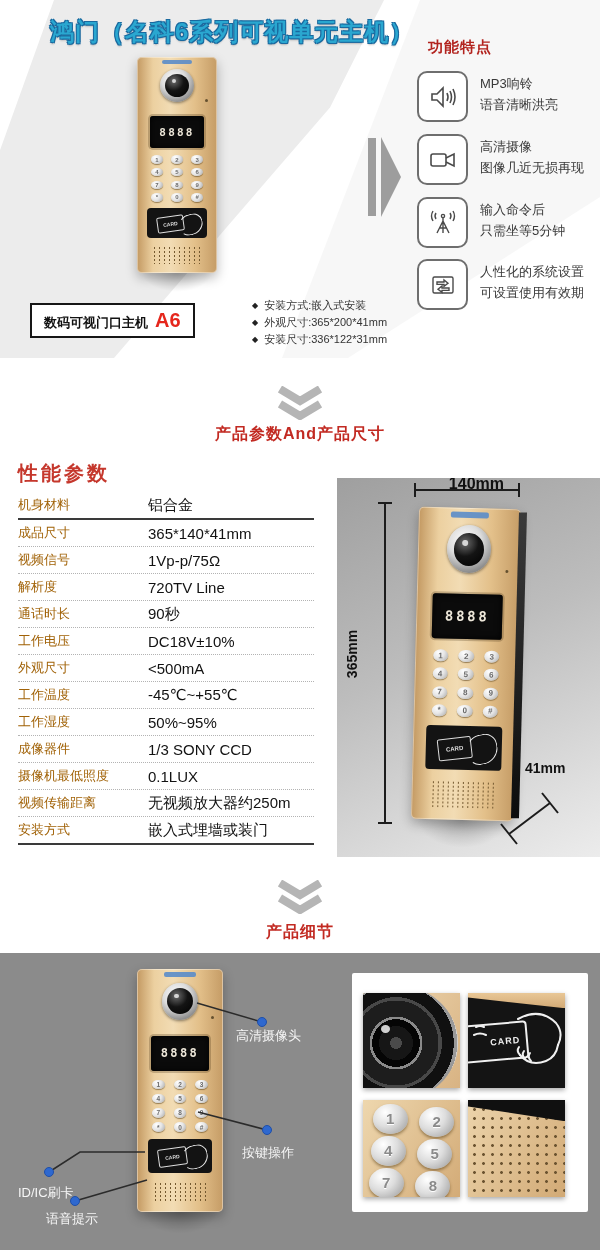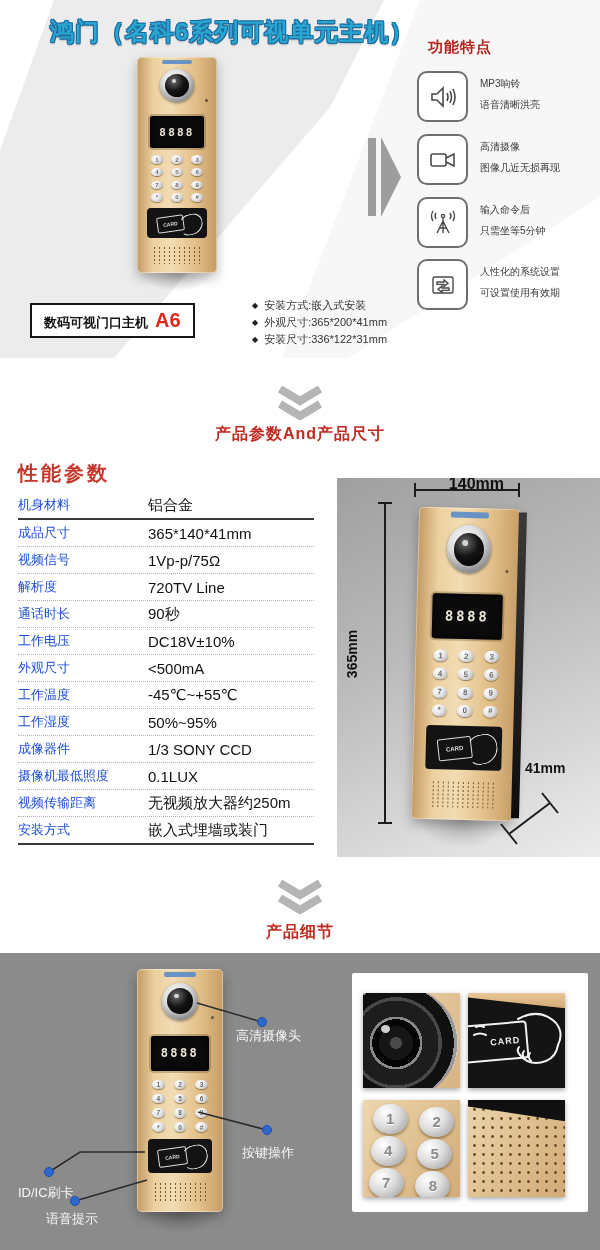--- a/index.html
+++ b/index.html
@@ -66,33 +66,33 @@
   .flow-arrow-bar{position:absolute;left:368px;top:138px;width:8px;height:78px;background:#9d9d9d;}
   .flow-arrow-tri{position:absolute;left:381px;top:137px;width:0;height:0;
     border-top:40px solid transparent;border-bottom:40px solid transparent;border-left:20px solid #9d9d9d;}
 
   
   .features-title{position:absolute;left:396px;top:38px;font-size:15px;font-weight:bold;color:#b2231e;letter-spacing:1px;margin-left:32px;}
   .feature{position:absolute;left:417px;display:flex;gap:12px;}
   .fbox{width:47px;height:47px;border:2px solid #6e6e6e;border-radius:10px;background:#fff;
     display:flex;align-items:center;justify-content:center;flex:0 0 auto;}
   .ftext{padding-top:2px;}
-  .ftext .l1,.ftext .l2{font-size:10px;color:#3a3a3a;line-height:21px;white-space:nowrap;}
+  .ftext .l1,.ftext .l2{font-size:13px;color:#3a3a3a;line-height:21px;white-space:nowrap;}
 
   
   .chev{position:absolute;left:278px;width:44px;height:34px;}
   .sec-label{position:absolute;left:0;width:600px;text-align:center;font-size:16px;font-weight:bold;color:#c22a22;letter-spacing:1px;}
 
   
   .specs-title{position:absolute;left:18px;top:460px;font-size:20px;font-weight:bold;color:#c5372c;letter-spacing:3px;}
   .specs-table{position:absolute;left:18px;top:492px;width:296px;}
   .spec-row{height:26px;display:flex;align-items:center;border-bottom:1px dotted #b3b3b3;}
   .spec-row:first-child{border-bottom:2px solid #3a3a3a;}
   .spec-row:last-child{border-bottom:2px solid #3a3a3a;}
-  .spec-label{width:130px;font-size:13px;color:#1d4ed8;white-space:nowrap;}
+  .spec-label{width:130px;font-size:13px;color:#a16207;white-space:nowrap;}
   .spec-value{font-size:15px;color:#121212;white-space:nowrap;}
 
   
   .dim-photo{position:absolute;left:337px;top:478px;width:263px;height:379px;overflow:hidden;
     background:linear-gradient(155deg,#9f9f9f,#bdbdbd 45%,#e0e0e0 85%,#ececec);}
   .photo-device{left:78px;top:30px;width:102px;height:312px;transform:rotate(1.5deg);}
   .photo-device .dev-display{font-size:14px;}
   .photo-device .dev-key{font-size:8px;}
   .photo-device .dev-cardface{font-size:6px;}
   .dim-svg{position:absolute;left:0;top:0;}

